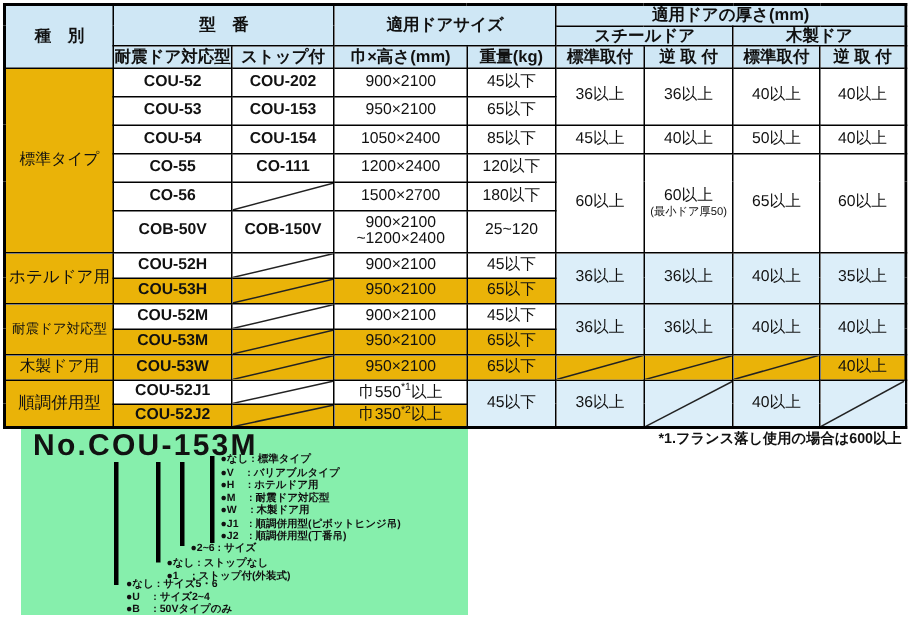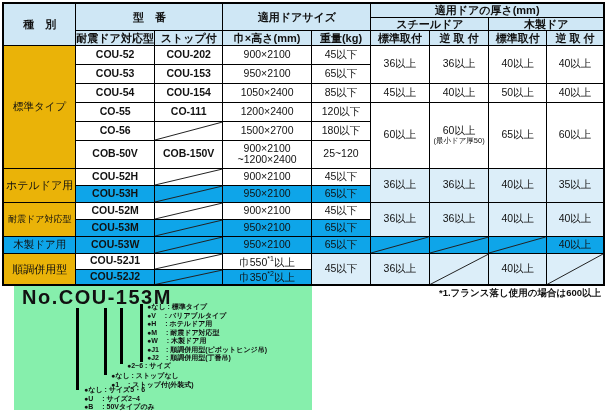--- a/index.html
+++ b/index.html
@@ -6,21 +6,21 @@
   .stage{position:relative;width:605px;height:411px;background:#fff;overflow:hidden;
          font-family:"Liberation Sans","DejaVu Sans",sans-serif;color:#111}
   table.spec{position:absolute;left:2px;top:2px;border-collapse:collapse;table-layout:fixed;
              border:2px solid #000}
   table.spec td, table.spec th{border:1px solid #000;text-align:center;vertical-align:middle;
              padding:0;overflow:hidden;font-size:10.5px;line-height:1.12;white-space:nowrap}
   table.spec th{background:#cfe7f5;font-weight:bold;font-size:11px}
   th.sub{font-size:9.5px}
   th.sub2{font-size:10px}
   td.b{font-weight:bold;font-size:11px}
-  tr.tint td{background:#0ea5e9}
+  tr.tint td{background:#eab308}
   td.tintc{background:#dceef9}
   td.kind{background:#eab308;font-size:12px}
   .sep td, .sep th{border-top:2px solid #000}
   td.diag{position:relative;padding:0}
   td.diag svg{position:absolute;left:0;top:0;width:100%;height:100%;display:block}
   .note{font-size:7.5px;line-height:1}
   sup{font-size:7px}
   .two-line div{line-height:1.1}
   .footnotes{position:absolute;top:287px;right:4px;text-align:center;font-size:9.5px;
              line-height:12px;font-weight:bold}

